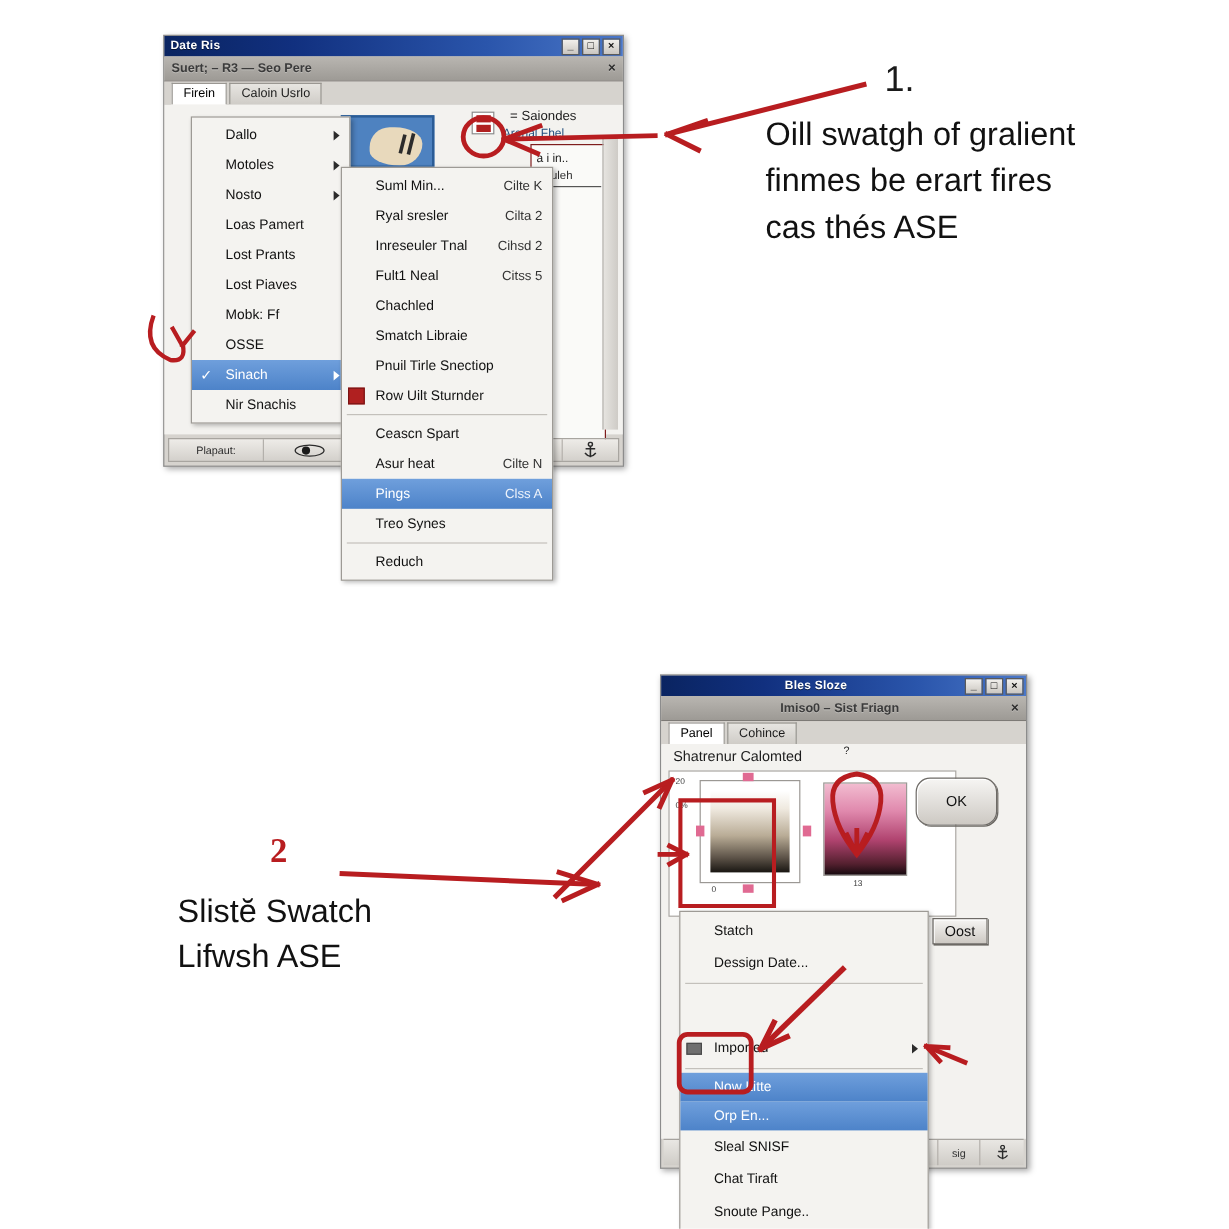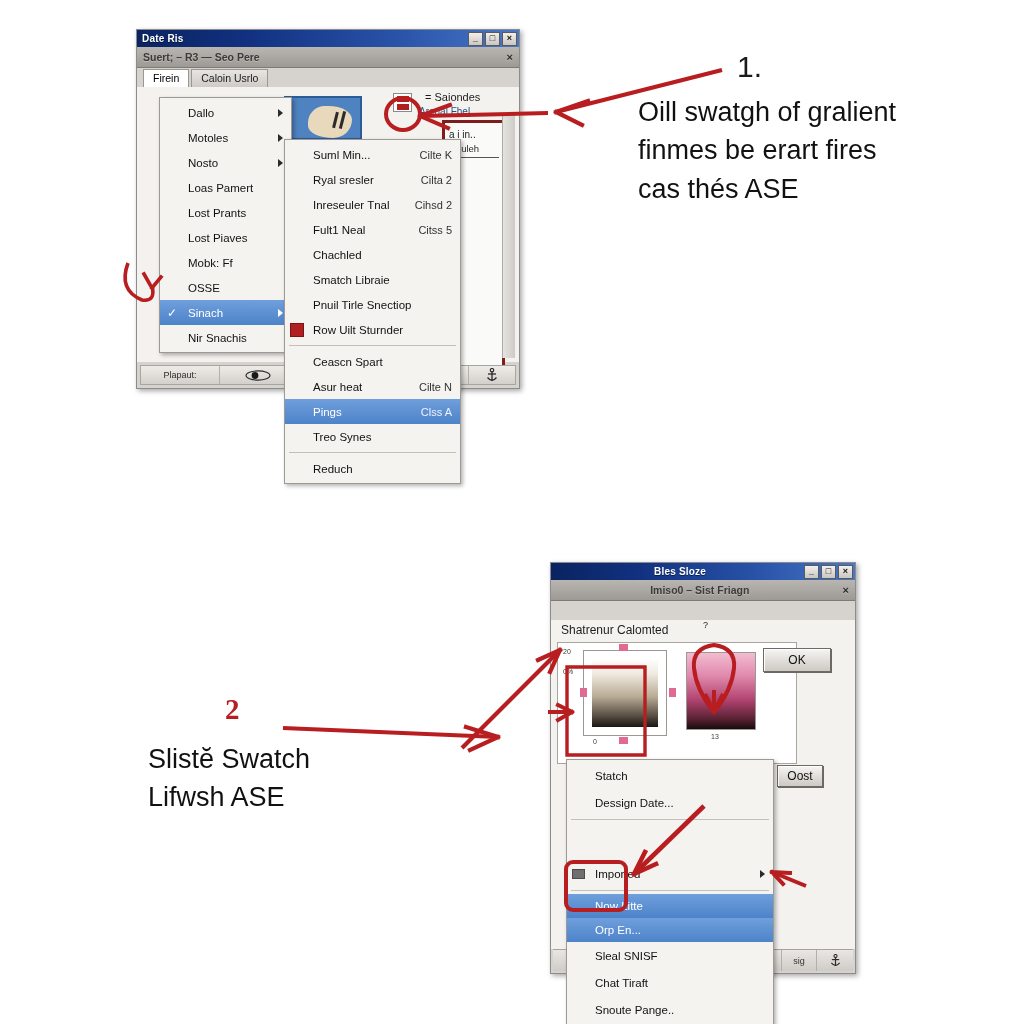--- a/index.html
+++ b/index.html
@@ -207,21 +207,21 @@
     </div>
 
     <div class="abs" style="left:256px;top:6px;width:19px;height:19px;background:#ffffff;border:1px solid #8a8a8a;box-sizing:border-box;">
       <div class="abs" style="left:3px;top:2px;width:12px;height:6px;background:#b02020;"></div>
       <div class="abs" style="left:3px;top:10px;width:12px;height:6px;background:#b02020;"></div>
     </div>
 
     <div class="abs fz" style="left:288px;top:4px;font-size:11px;color:#1c1c1c;white-space:nowrap;">= Saiondes</div>
     <div class="abs fz2" style="left:282px;top:19px;font-size:10px;color:#24507f;white-space:nowrap;text-decoration:underline;">Arenal Fhel</div>
 
-    <div class="abs" style="left:305px;top:33px;width:63px;height:262px;background:#fafaf8;border:3px solid #7f1d1d;box-sizing:border-box;">
+    <div class="abs" style="left:305px;top:33px;width:63px;height:262px;background:#fafaf8;border:1px solid #7f1d1d;box-sizing:border-box;">
       <div class="abs fz" style="left:4px;top:6px;font-size:10px;color:#1c1c1c;white-space:nowrap;">a i in..</div>
       <div class="abs fz2" style="left:4px;top:20px;font-size:9.5px;color:#2a2a2a;white-space:nowrap;">Reuleh</div>
       <div class="abs" style="left:3px;top:34px;right:3px;height:1px;background:#555;"></div>
     </div>
     <div class="scroll" style="right:4px;top:28px;bottom:4px;"></div>
   </div>
 
   <div class="toolbar1">
     <span class="cell fz2" style="width:66px;">Plapaut:</span>
     <span class="cell" style="width:64px;">
@@ -342,20 +342,24 @@
       <span class="sysbtn">□</span>
       <span class="sysbtn">×</span>
     </span>
   </div>
 
   <div class="subbar">
     <span class="st fz2">Imiso0 – Sist Friagn</span>
     <span class="sx">×</span>
   </div>
 
+  <div class="tabstrip">
+    <div class="tab active">Panel</div>
+    <div class="tab fz">Cohince</div>
+  </div>
 
   <div class="panelbody" style="top:57px;bottom:24px;">
 
     <div class="abs" style="left:6px;top:22px;width:240px;height:122px;background:#ffffff;border:1px solid #a9a6a1;box-sizing:border-box;"></div>
 
     <div class="abs fz" style="left:10px;top:3px;font-size:12px;color:#1c1c1c;white-space:nowrap;">Shatrenur Calomted</div>
     <div class="abs" style="left:152px;top:0px;font-size:9px;color:#1c1c1c;">?</div>
 
     <div class="abs tinylbl fz2" style="left:12px;top:28px;">20</div>
     <div class="abs tinylbl fz2" style="left:12px;top:48px;">0%</div>
@@ -366,21 +370,21 @@
     <div class="abs tinylbl" style="left:42px;top:118px;">0</div>
 
     <div class="abs gradB" style="left:135px;top:32px;width:70px;height:78px;border:1px solid #9b9894;box-sizing:border-box;"></div>
     <div class="abs tinylbl" style="left:160px;top:113px;">13</div>
 
     <div class="abs" style="left:68px;top:24px;width:9px;height:7px;background:#e06a92;"></div>
     <div class="abs" style="left:68px;top:117px;width:9px;height:7px;background:#e06a92;"></div>
     <div class="abs" style="left:118px;top:68px;width:7px;height:9px;background:#e06a92;"></div>
     <div class="abs" style="left:29px;top:68px;width:7px;height:9px;background:#e06a92;"></div>
 
-    <div class="abs btn" style="left:212px;top:28px;width:68px;height:24px;">OK</div>
+    <div class="abs btn" style="left:212px;top:28px;width:68px;height:40px;border-radius:12px;">OK</div>
     <div class="abs btn" style="left:226px;top:145px;width:46px;height:22px;">Oost</div>
   </div>
 
   <div class="statusbar">
     <span style="flex:1;"></span>
     <span class="cell fz2" style="width:34px;">sig</span>
     <span class="cell" style="width:36px;">
       <svg width="11" height="13" viewBox="0 0 12 14">
         <circle cx="6" cy="2.2" r="1.7" fill="none" stroke="#2b2b2b" stroke-width="1.2"></circle>
         <line x1="6" y1="4" x2="6" y2="13" stroke="#2b2b2b" stroke-width="1.3"></line>

